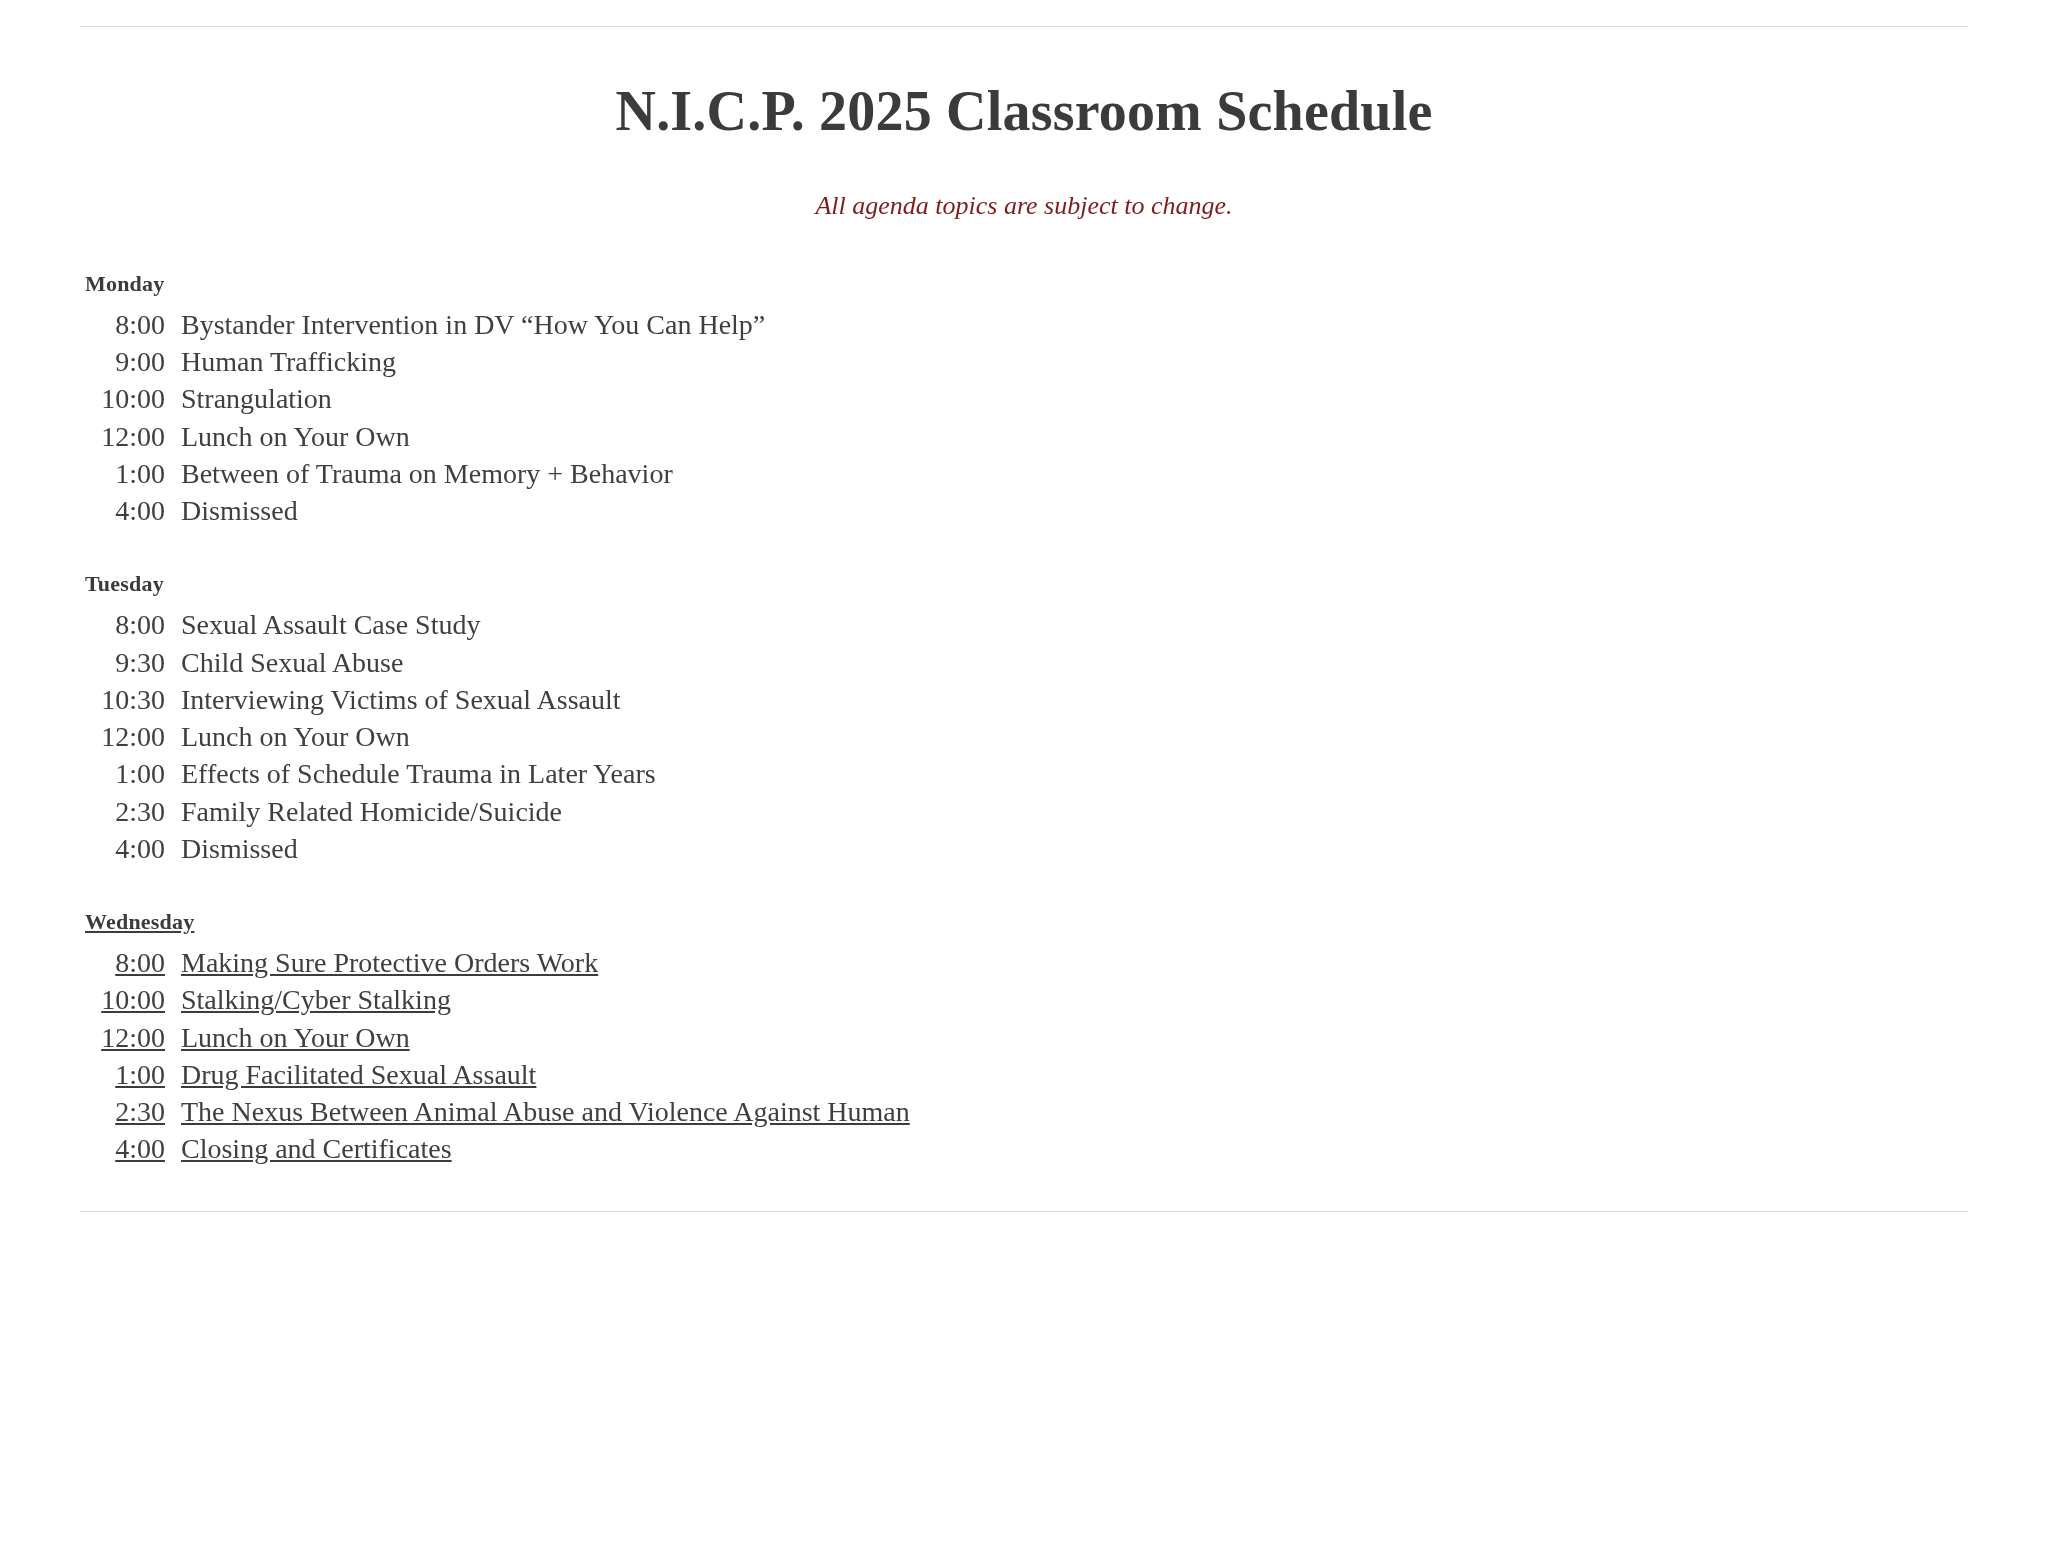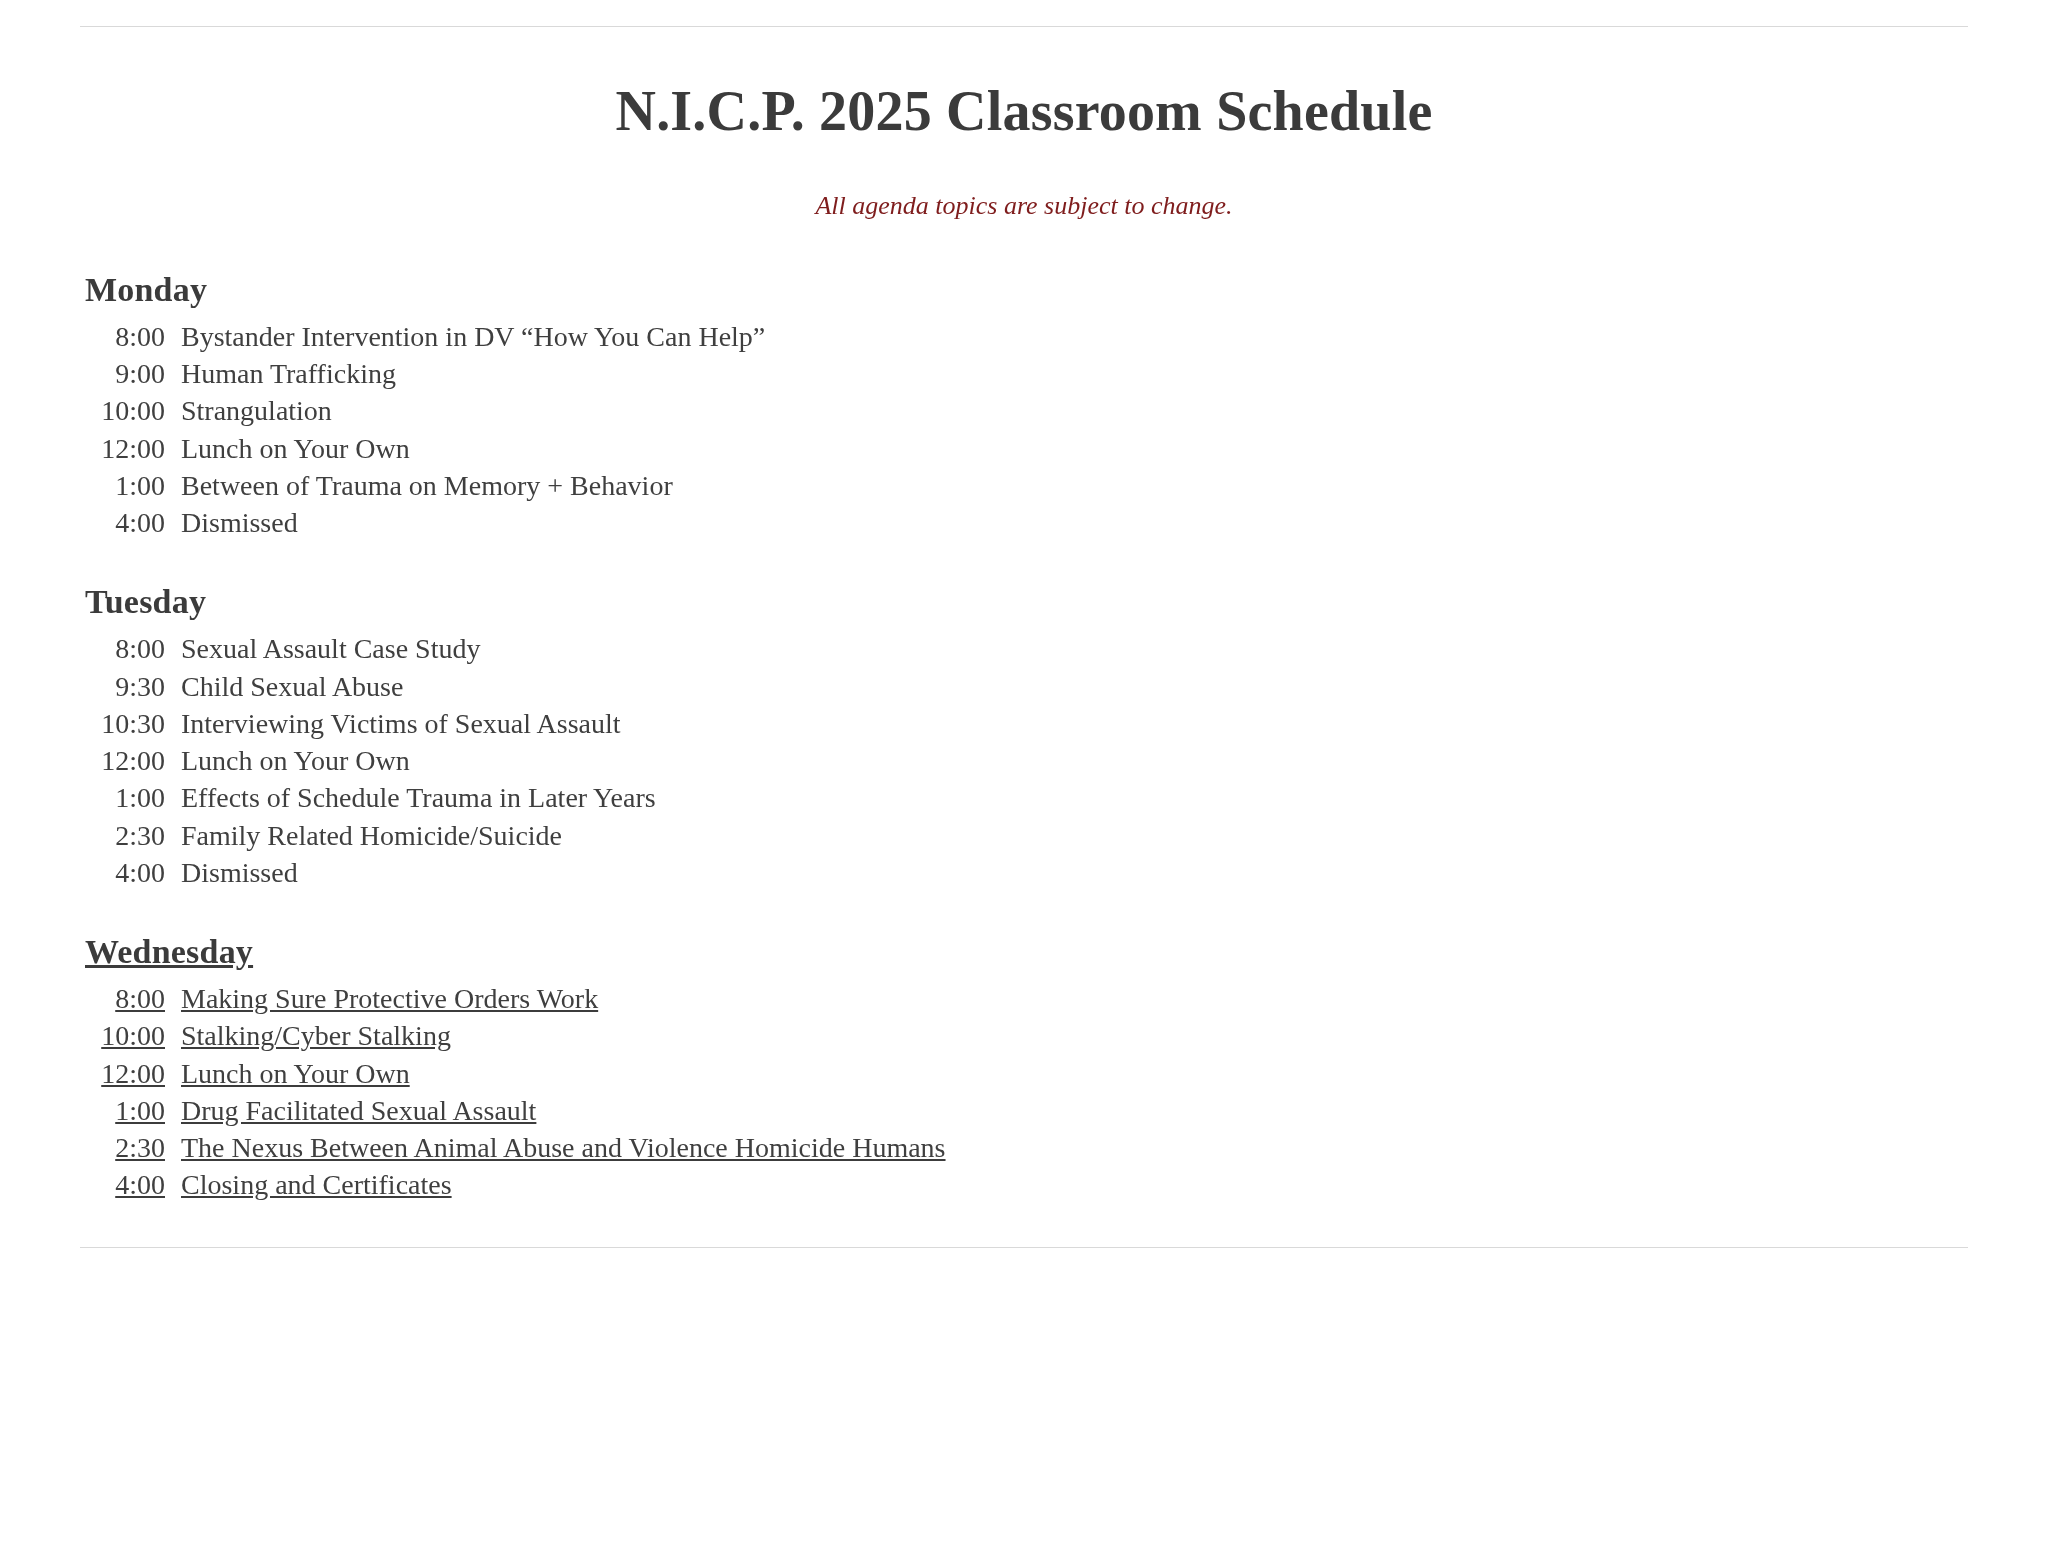--- a/index.html
+++ b/index.html
@@ -52,21 +52,21 @@
     padding: 0 0 0 5px;
   }
   .day-block {
     margin-bottom: 42px;
   }
   .day-block:last-child {
     margin-bottom: 0;
     text-decoration: underline;
   }
   .day-name {
-    font-size: 34px;
+    font-size: 22px;
     font-weight: bold;
     color: #3b3b3b;
     margin: 0 0 9px 0;
     letter-spacing: 0.2px;
   }
   .entry {
     display: flex;
     align-items: baseline;
     font-size: 28px;
     line-height: 1.33;
@@ -167,21 +167,21 @@
         <div class="entry">
           <span class="entry-time">12:00</span>
           <span class="entry-topic">Lunch on Your Own</span>
         </div>
         <div class="entry">
           <span class="entry-time">1:00</span>
           <span class="entry-topic">Drug Facilitated Sexual Assault</span>
         </div>
         <div class="entry">
           <span class="entry-time">2:30</span>
-          <span class="entry-topic">The Nexus Between Animal Abuse and Violence Homicide Humans</span>
+          <span class="entry-topic">The Nexus Between Animal Abuse and Violence Against Human</span>
         </div>
         <div class="entry">
           <span class="entry-time">4:00</span>
           <span class="entry-topic">Closing and Certificates</span>
         </div>
       </div>
     </div>
 
   <hr class="rule-bottom">
 

